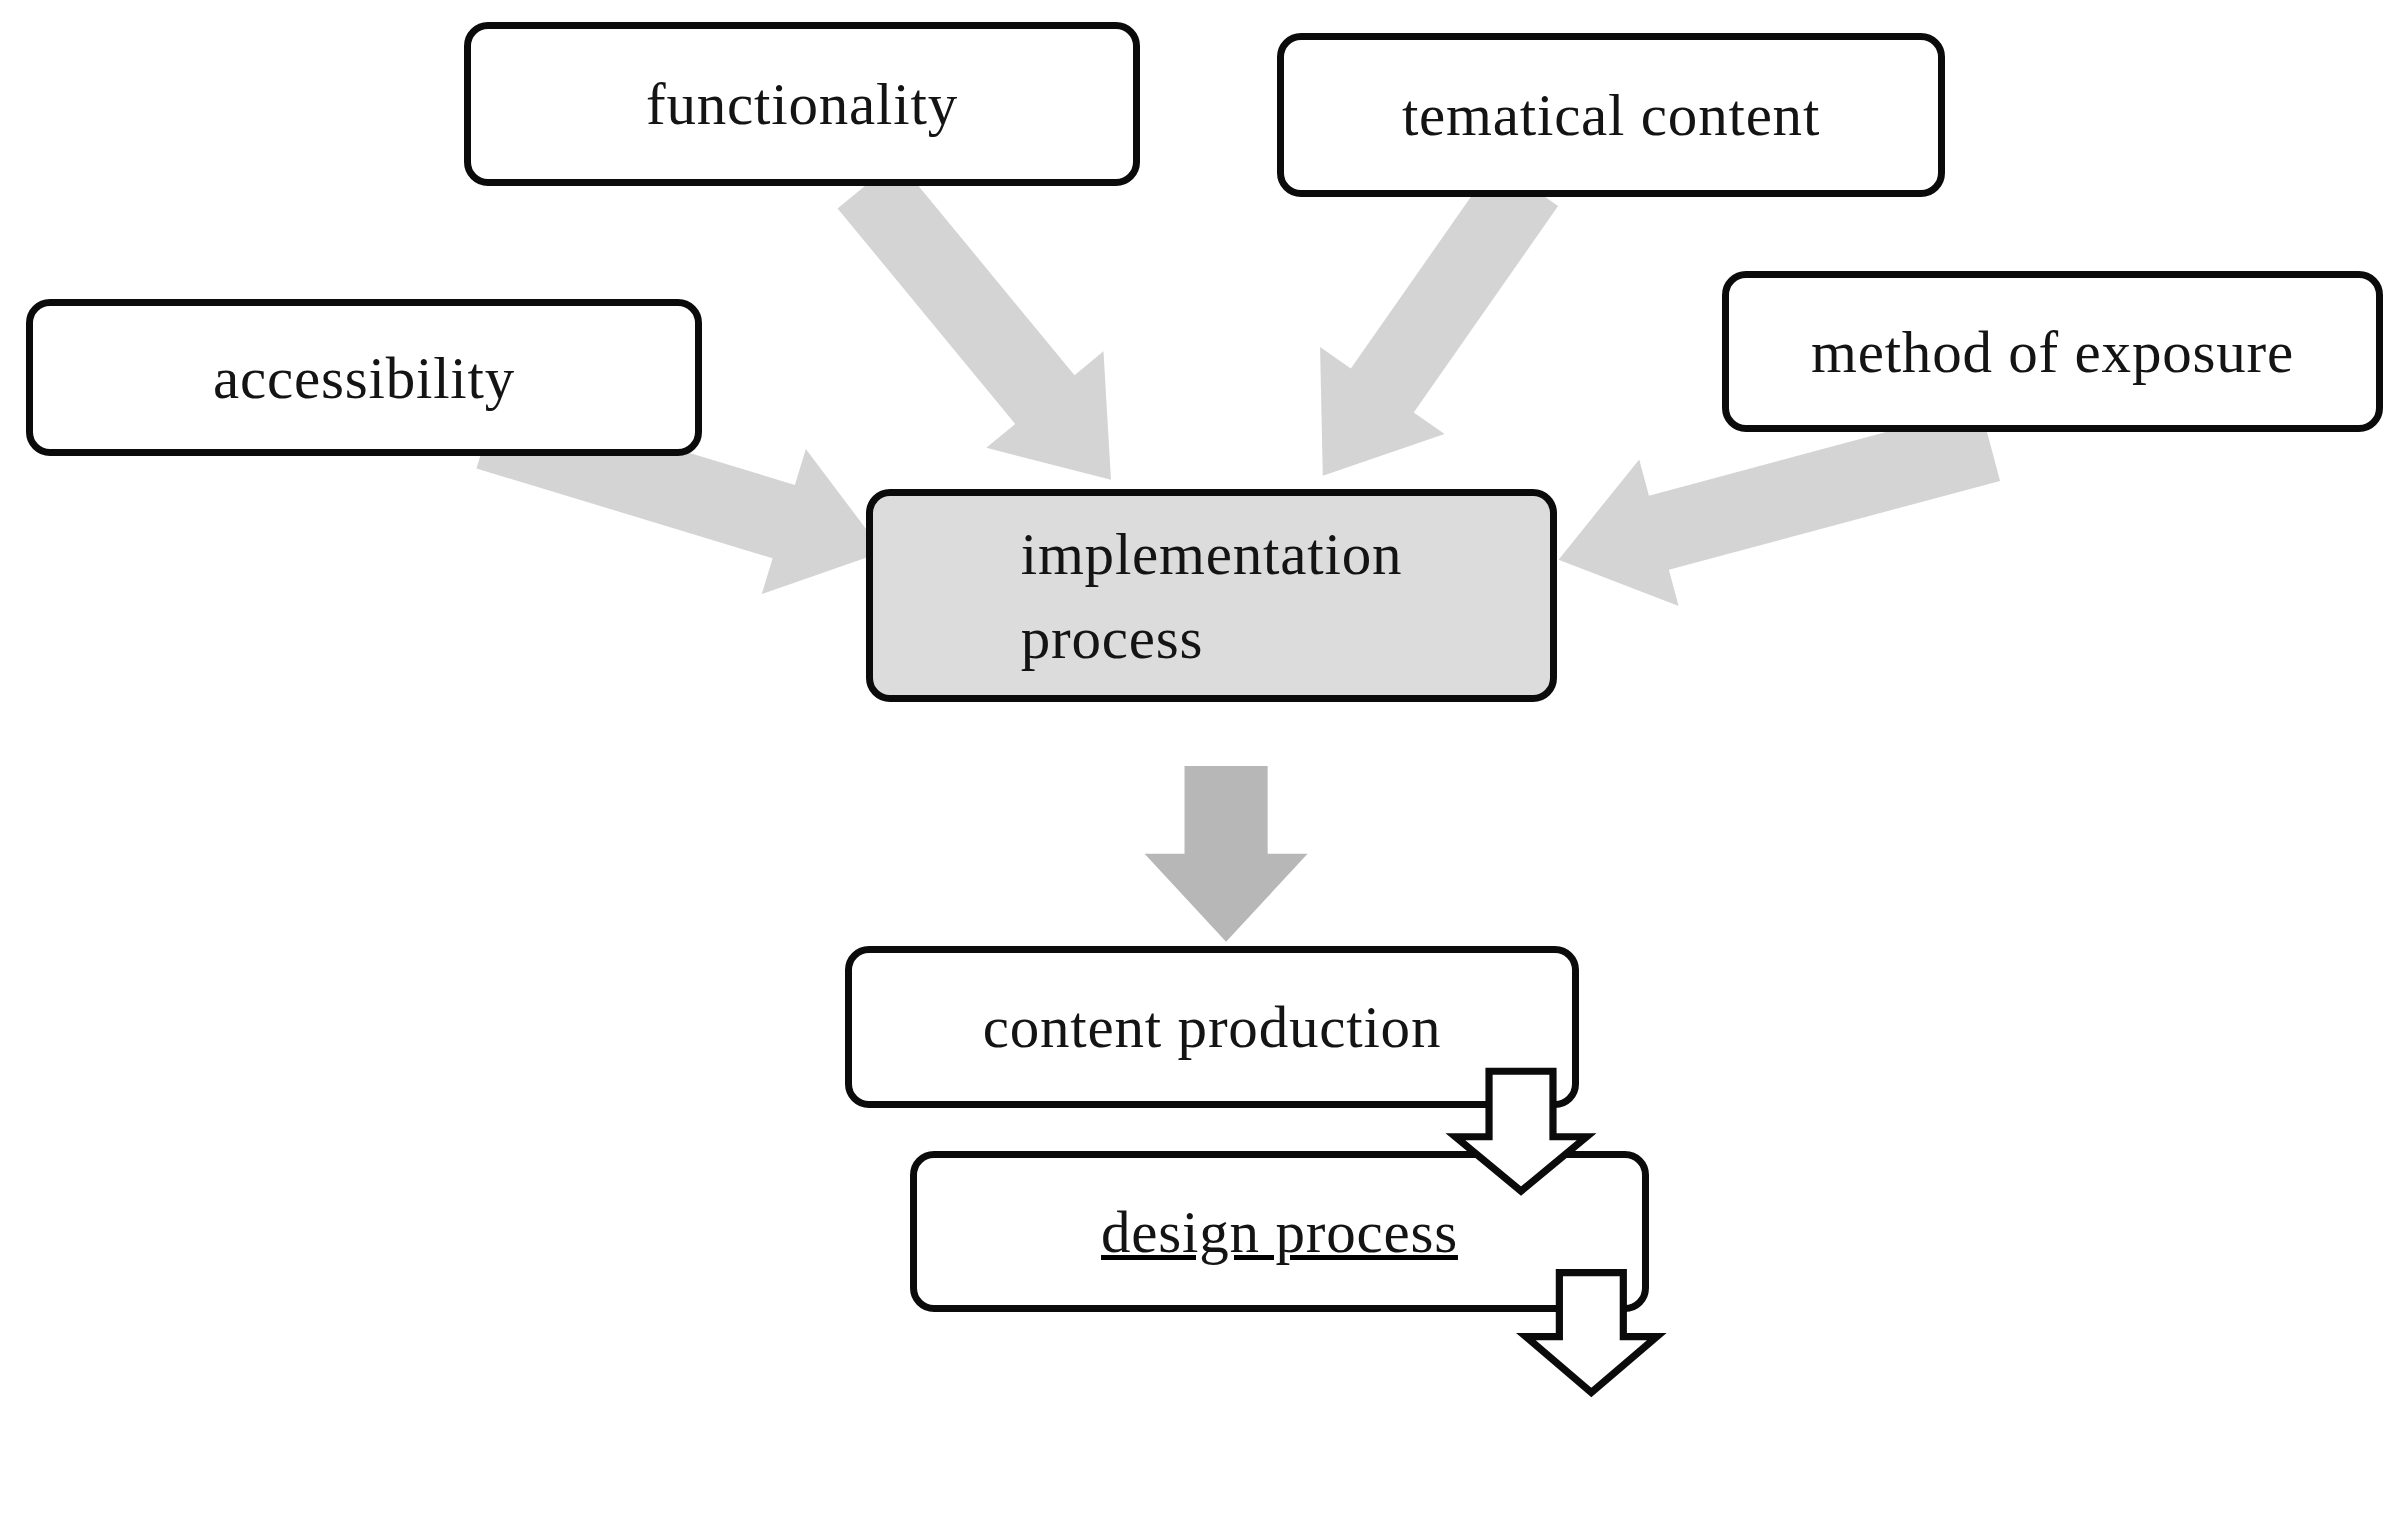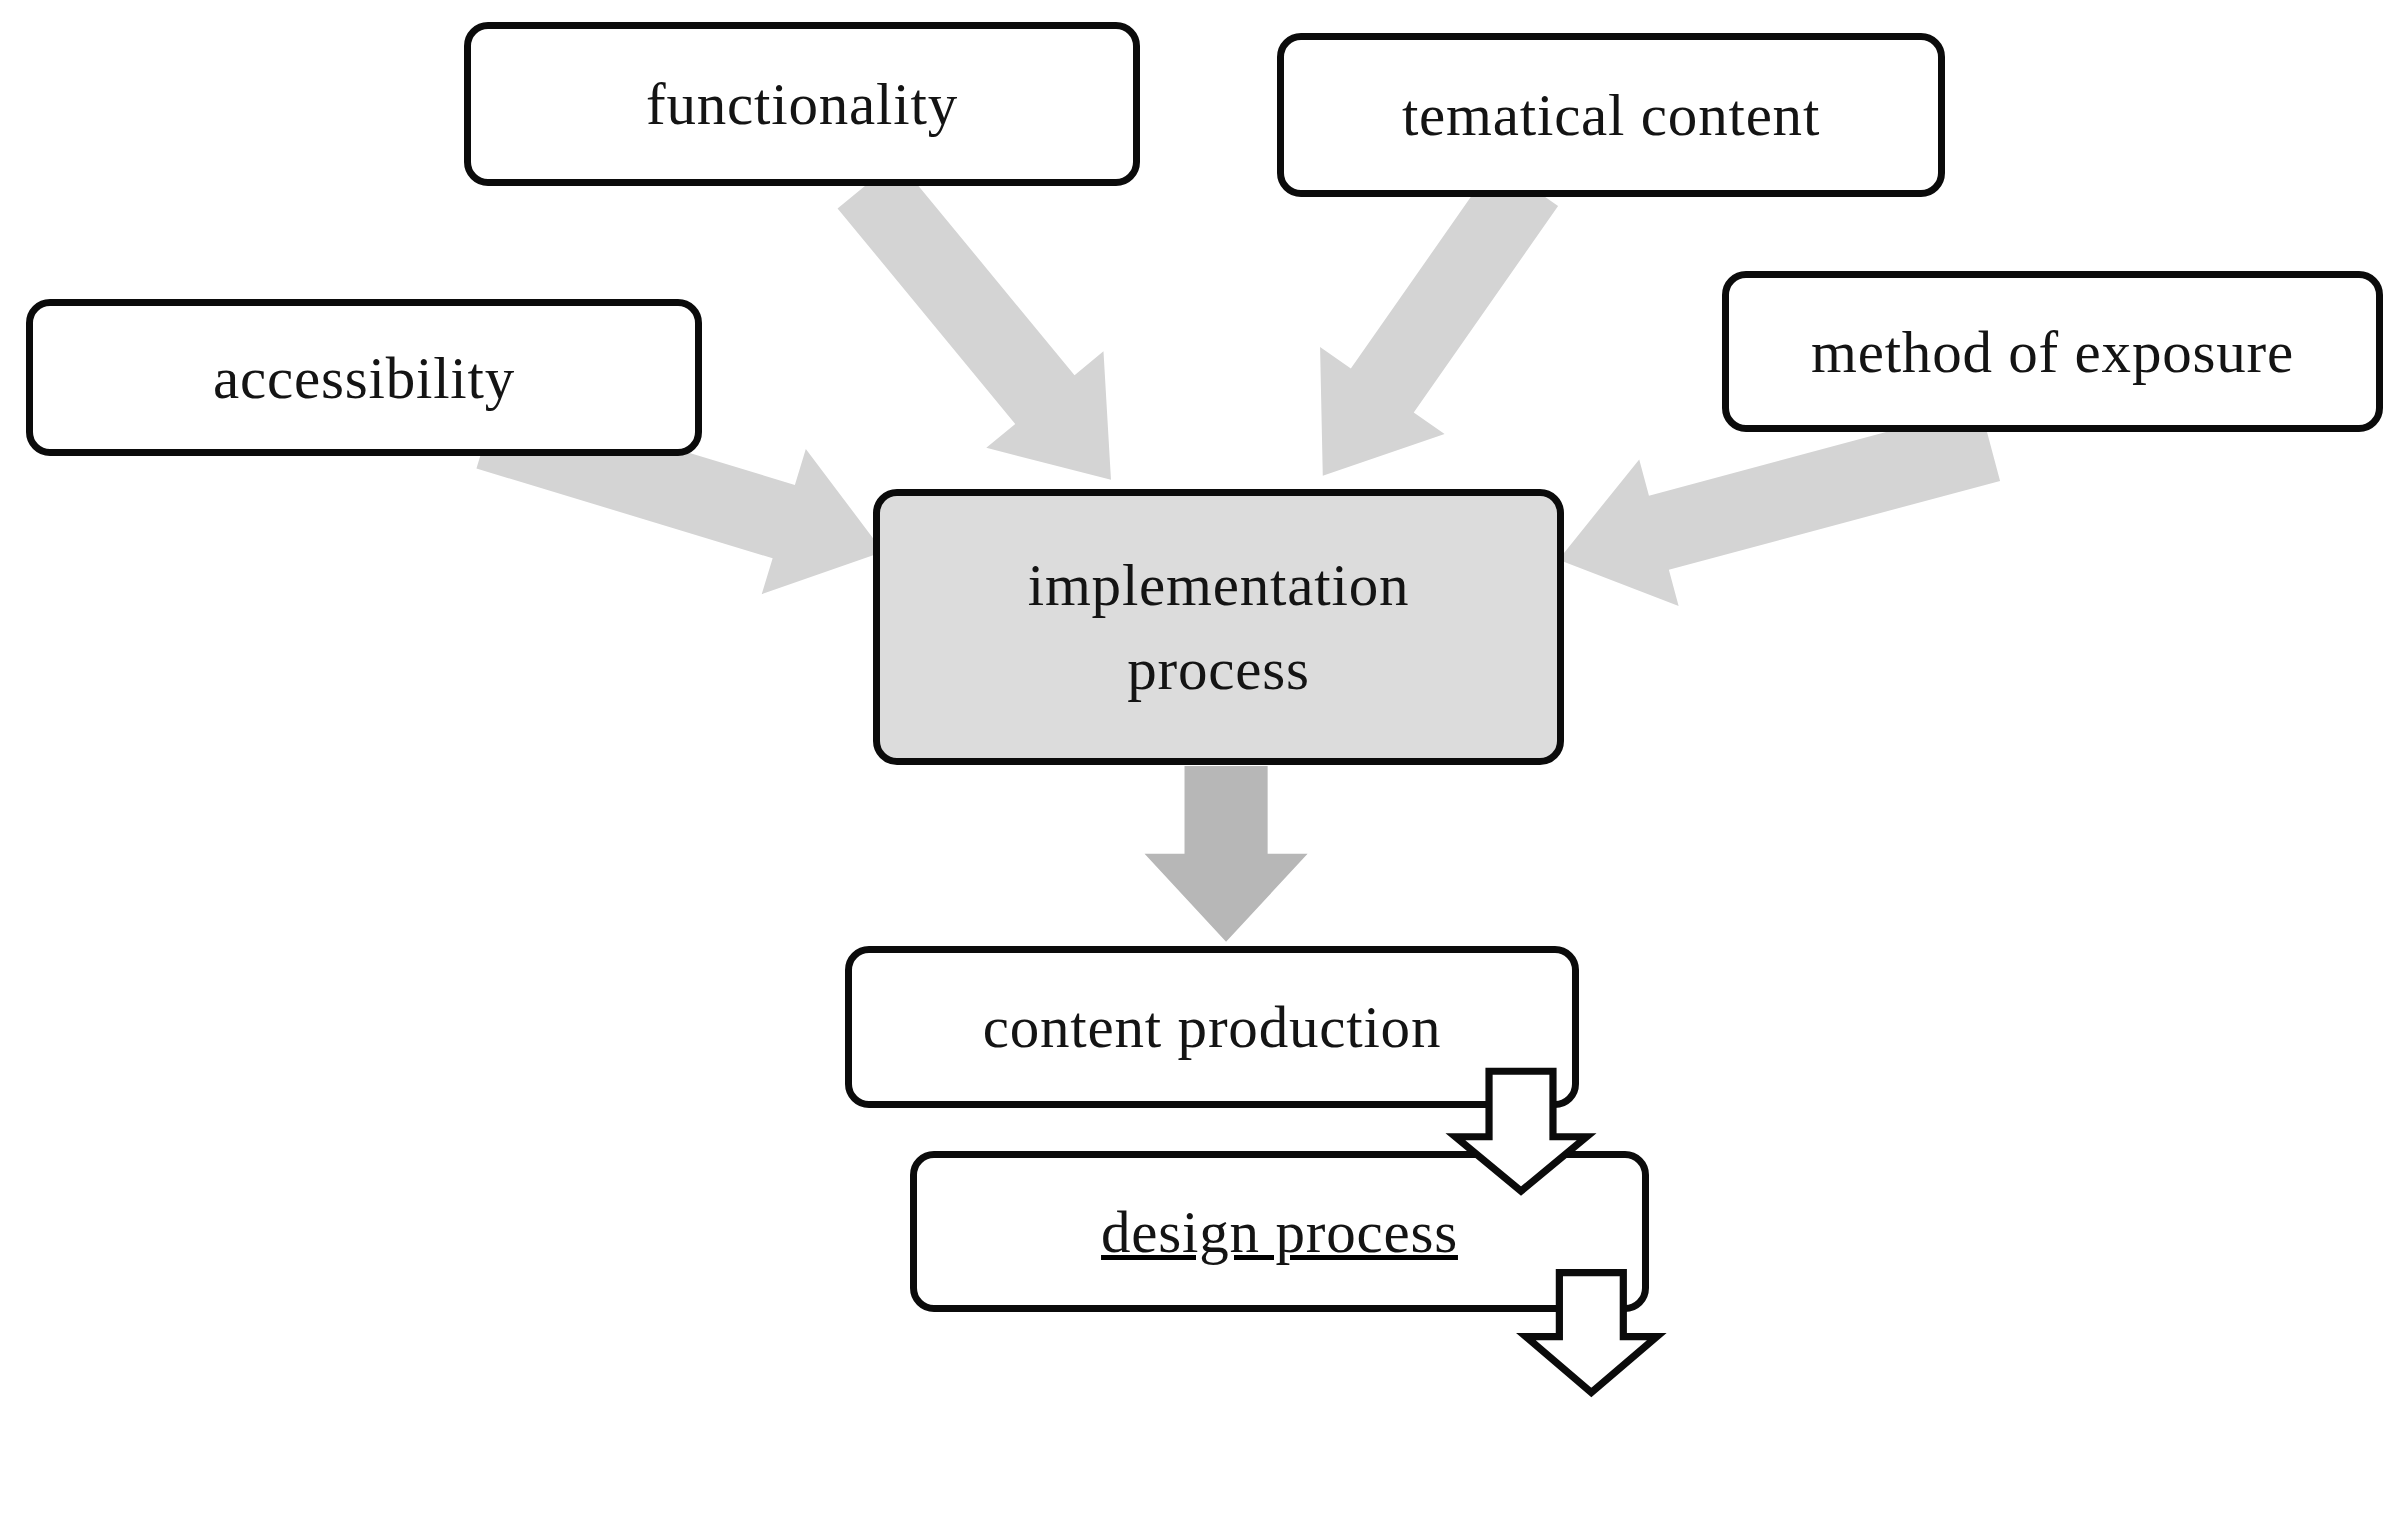--- a/index.html
+++ b/index.html
@@ -31,33 +31,32 @@
     background: #ffffff;
     display: flex;
     align-items: center;
     justify-content: center;
     z-index: 2;
   }
   .node .label {
     font-size: 59px;
     line-height: 84px;
     color: #141414;
-    text-align: center;
     white-space: pre-line;
     letter-spacing: 0.8px;
   }
   .node.filled {
     background: #dcdcdc;
   }
   
   .n-functionality   { left: 464px;  top: 22.4px;   width: 676px; height: 164px; }
   .n-tematical       { left: 1277px; top: 33px;   width: 668px; height: 164px; }
   .n-accessibility   { left: 26px;   top: 299px;  width: 676px; height: 157px; }
   .n-method          { left: 1722px; top: 271px;  width: 661px; height: 161px; }
-  .n-implementation  { left: 866px; top: 489px;  width: 691px; height: 276px; margin-left: 7px; }
+  .n-implementation  { left: 866px; top: 489px;  width: 691px; height: 213px; }
   .n-content-sel     { left: 845px; top: 946px; width: 734px; height: 162px; }
   .n-design-proc     { left: 910px; top: 1151px; width: 739px; height: 161px; text-decoration: underline; }
   .n-production      { left: 972px; top: 1356px; width: 739px; height: 168px; }
 
   .arrows-behind { z-index: 1; }
   .arrows-front  { z-index: 3; }
 </style>
 </head>
 <body>
 

